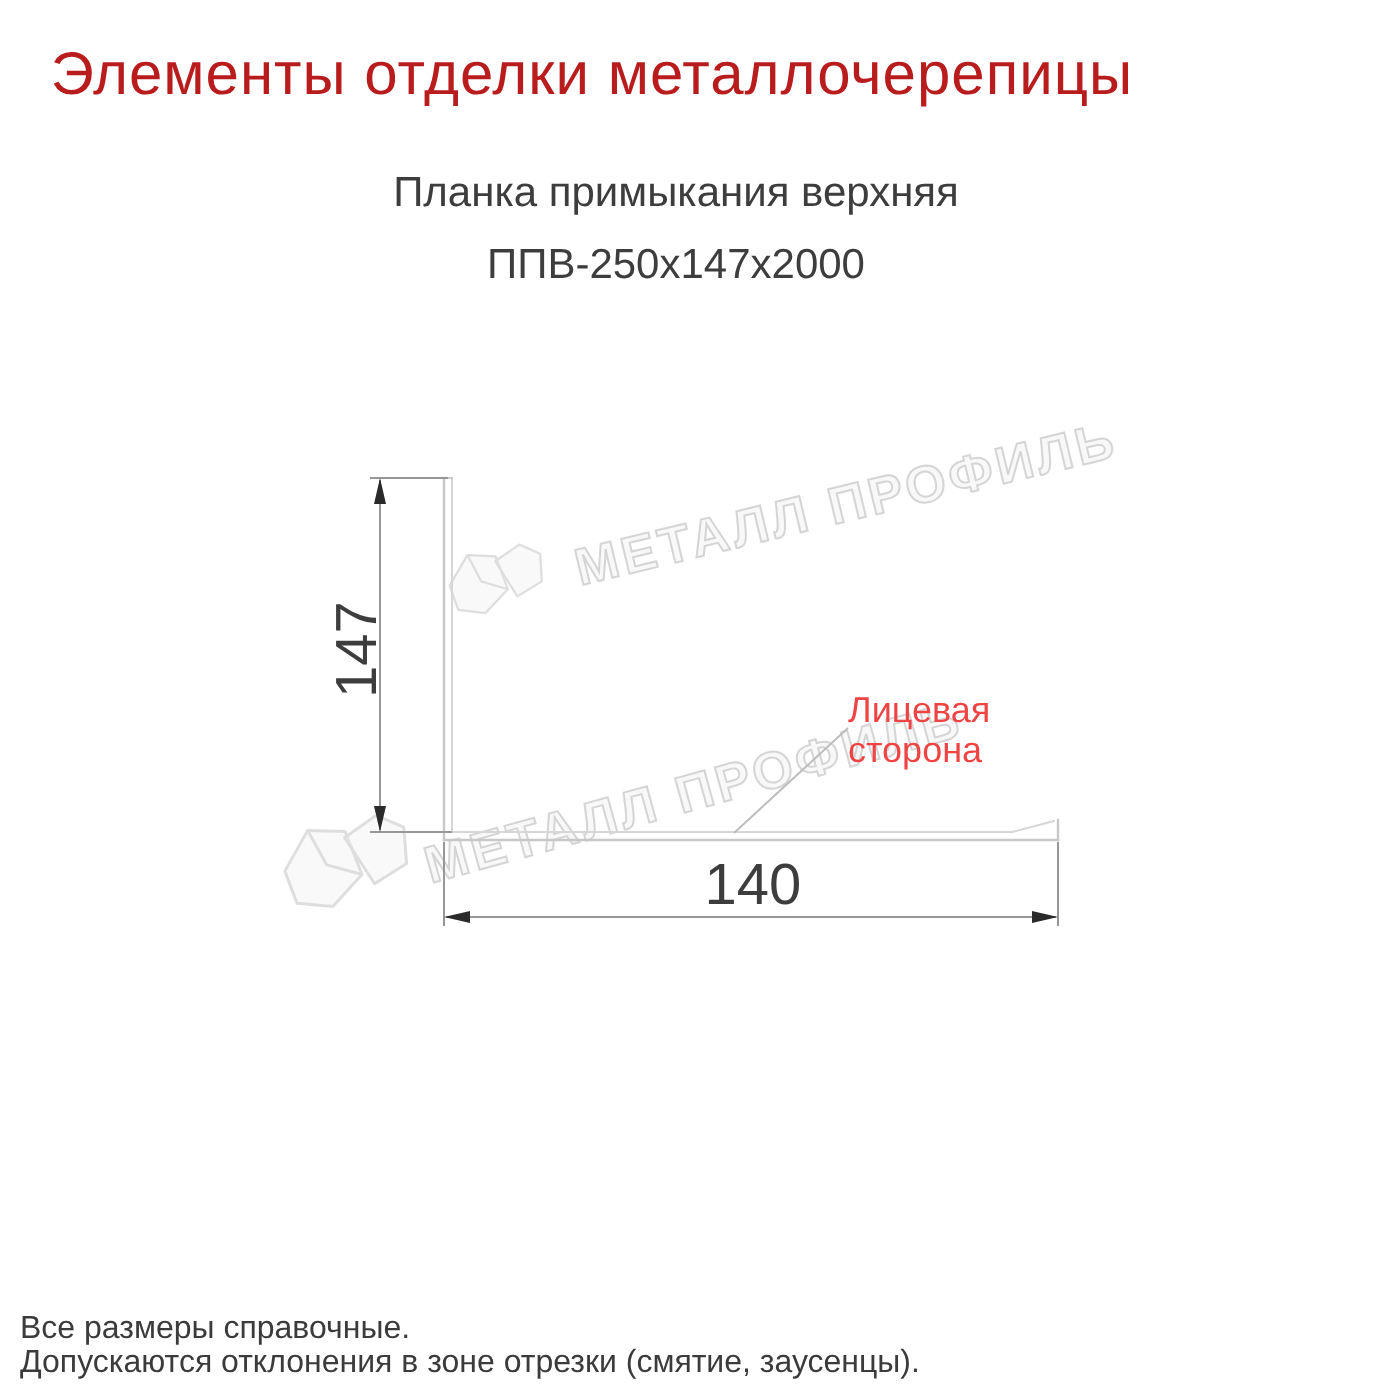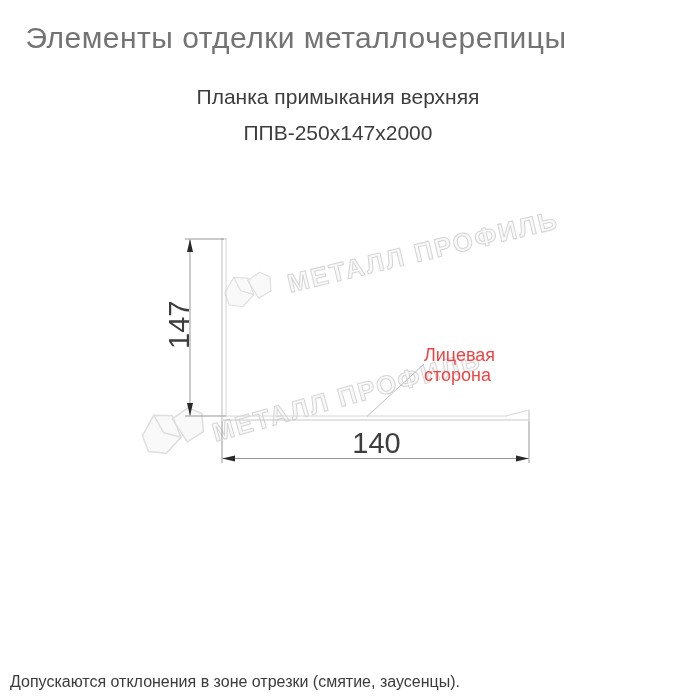--- a/index.html
+++ b/index.html
@@ -2,21 +2,21 @@
 <html><head>
 <meta charset="utf-8">
 <style>
   * { margin:0; padding:0; box-sizing:border-box; }
   html,body { width:700px; height:700px; background:#ffffff; overflow:hidden;
               font-family:"Liberation Sans", sans-serif; }
   #stage { position:relative; width:700px; height:700px; background:#fff; }
 
   .page-title {
     position:absolute; left:0; top:21px; width:592px;
-    text-align:center; font-size:30px; color:#737373; letter-spacing:0.5px;
+    text-align:center; font-size:30px; color:#b91c1c; letter-spacing:0.5px;
   }
   .sub-block {
     position:absolute; left:0; top:85px; width:700px;
     transform:translateX(-12px); text-align:center; color:#3d3d3d;
   }
   .sub-line1 { font-size:21px; }
   .sub-line2 { font-size:21px; margin-top:12px; }
 
   
   .wm-text {
@@ -106,15 +106,16 @@
     </g>
 
     <line x1="424" y1="364" x2="367" y2="416.5" stroke="#bdbdbd" stroke-width="1"></line>
   </svg>
 
   <div class="dim-label dim-147">147</div>
   <div class="dim-label dim-250">140</div>
   <div class="face-label">Лицевая
 сторона</div>
 
+  <div class="footer footer-1">Все размеры справочные.</div>
   <div class="footer footer-2">Допускаются отклонения в зоне отрезки (смятие, заусенцы).</div>
 
 </div>
 
 </body></html>

